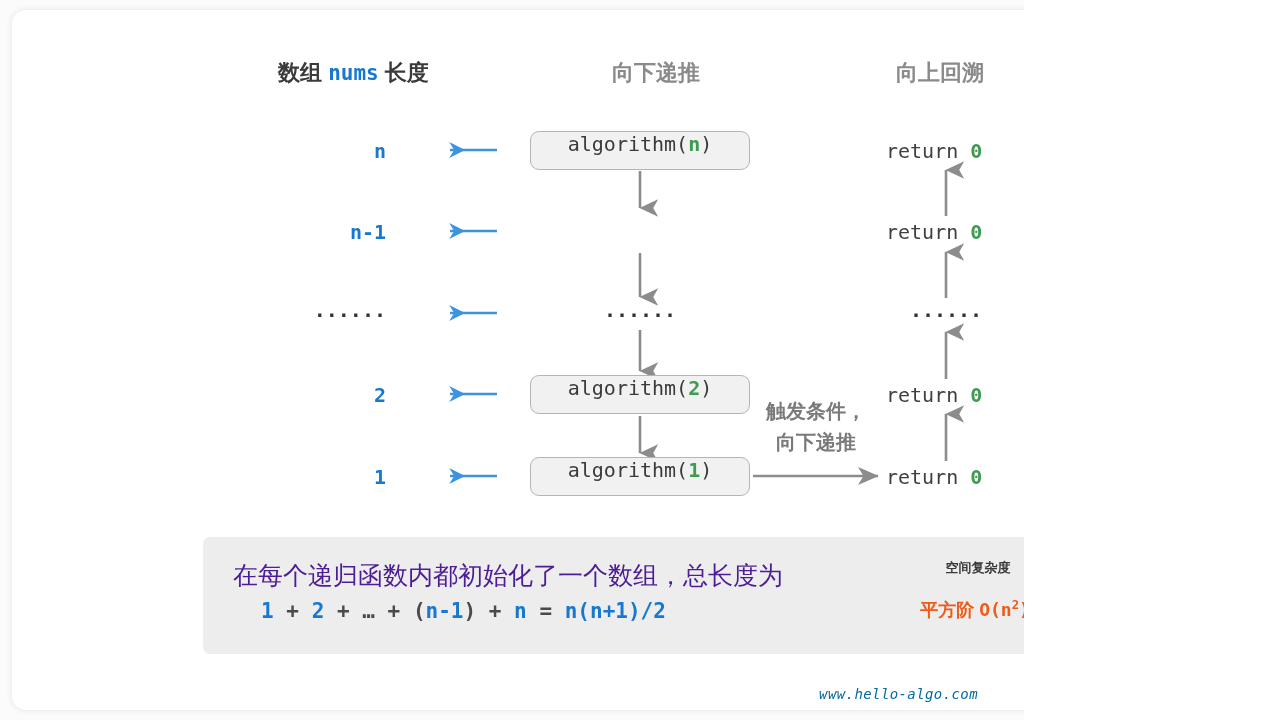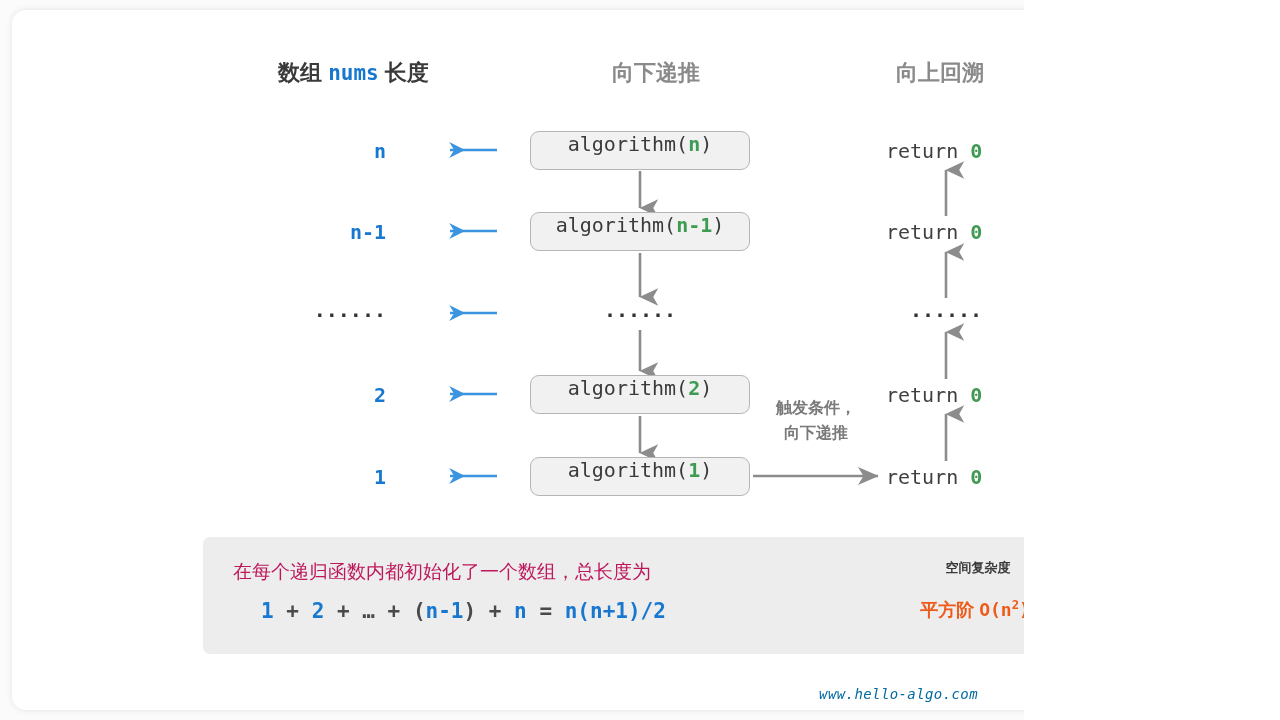--- a/index.html
+++ b/index.html
@@ -83,21 +83,21 @@
   .ret {
     font-family: "DejaVu Sans Mono", "Liberation Mono", monospace;
     font-size: 20px;
     color: #3f3f3f;
     white-space: nowrap;
   }
   .ret .zero { color: #3f9a52; font-weight: bold; }
 
   
   .annot {
-    font-size: 16px;
+    font-size: 20px;
     font-weight: bold;
     color: #7a7a7a;
     line-height: 1.55;
     white-space: nowrap;
     text-align: center;
   }
 
   
   .summary {
     position: absolute;
@@ -105,22 +105,22 @@
     top: 537px;
     width: 871px;
     height: 117px;
     background: #ededed;
     border-radius: 7px;
   }
   .sum-text {
     position: absolute;
     left: 30px;
     top: 22px;
-    font-size: 19px;
-    color: #be185d;
+    font-size: 25px;
+    color: #4c1d95;
     white-space: nowrap;
   }
   .sum-formula {
     position: absolute;
     left: 58px;
     top: 62px;
     font-family: "DejaVu Sans Mono", "Liberation Mono", monospace;
     font-weight: bold;
     font-size: 21px;
     color: #1878cf;
@@ -240,23 +240,20 @@
   <div class="abs lenval" style="left:300px; top:139px; width:86px;">n</div>
   <div class="callbox" style="left:530px; top:131px; width:220px; height:39px;">
     <span><span>algorithm(</span><span class="arg">n</span><span>)</span></span>
   </div>
   <div class="abs ret" style="left:886px; top:139px;">
     <span>return</span>
     <span class="zero">0</span>
   </div>
 
   <div class="abs lenval" style="left:300px; top:220px; width:86px;">n-1</div>
-  <div class="callbox" style="left:530px; top:212px; width:220px; height:39px;">
-    <span><span>algorithm(</span><span class="arg">n-1</span><span>)</span></span>
-  </div>
   <div class="abs ret" style="left:886px; top:220px;">
     <span>return</span>
     <span class="zero">0</span>
   </div>
 
   <div class="abs dots-dark" style="left:300px; top:303px; width:86px; text-align:right;">······</div>
   <div class="abs dots-dark" style="left:570px; top:303px; width:140px; text-align:center;">······</div>
   <div class="abs dots-dark" style="left:886px; top:303px; width:120px; text-align:center;">······</div>
 
   <div class="abs lenval" style="left:300px; top:383px; width:86px;">2</div>

